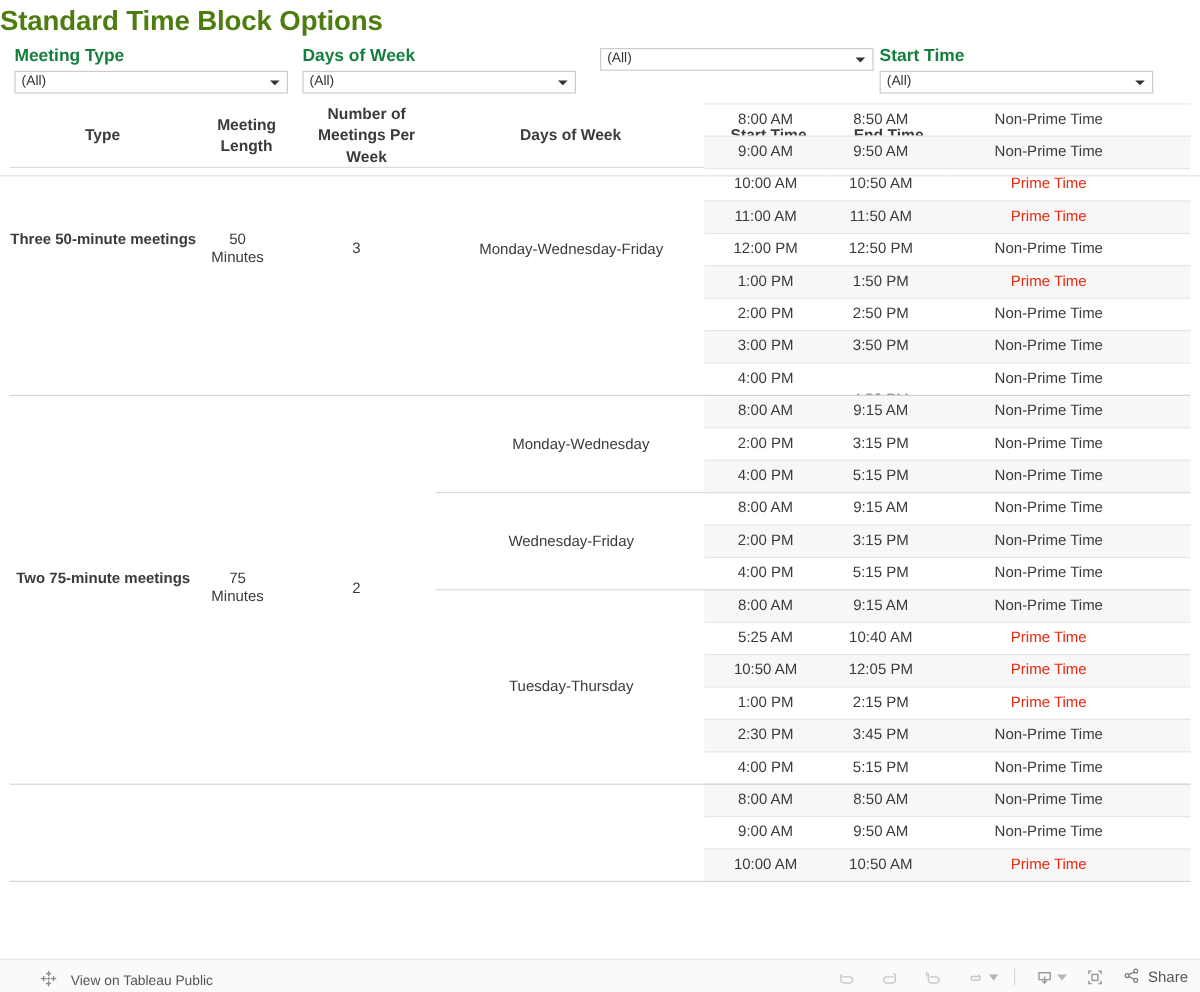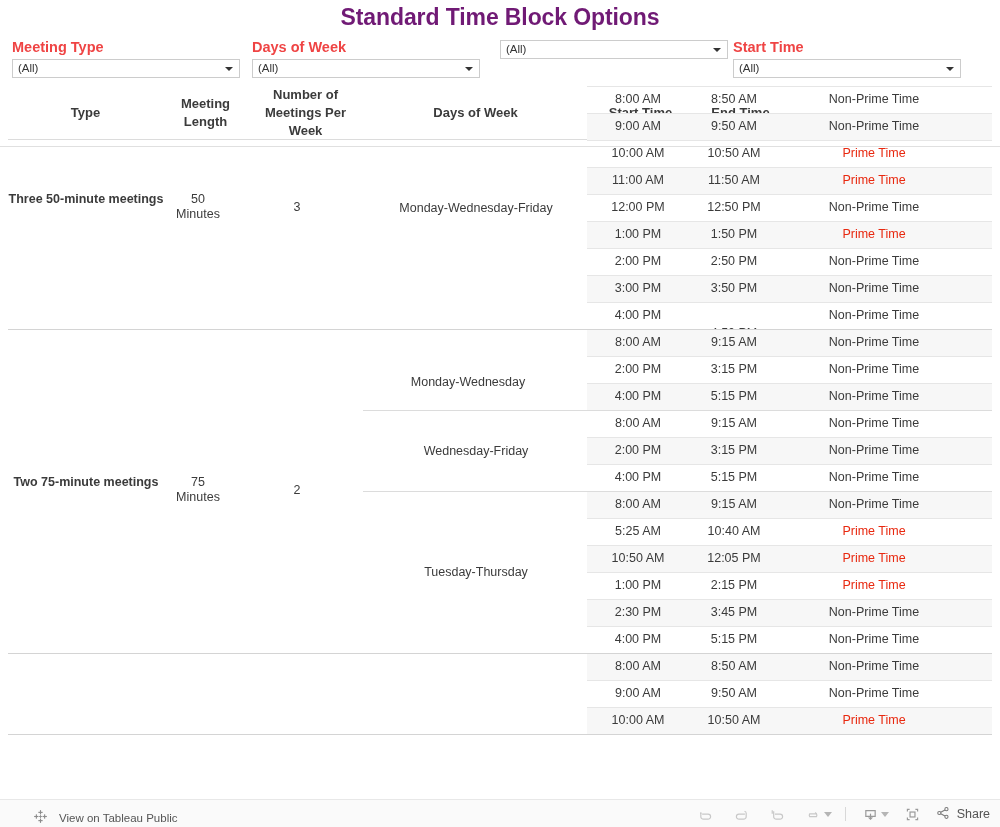--- a/index.html
+++ b/index.html
@@ -14,41 +14,40 @@
     position: relative;
     width: 1000px; height: 827px;
     background: #ffffff;
   }
 
   
   .title {
     position: absolute;
     left: 0; top: 4px;
     width: 1000px;
-    text-align: center;
     font-size: 23px;
     font-weight: bold;
-    color: #701a75;
+    color: #4d7c0f;
     letter-spacing: -0.1px;
   }
 
   
   .filters {
     position: absolute;
     left: 0; top: 38px;
     width: 1000px; height: 42px;
   }
   .filter {
     position: absolute;
     top: 0;
   }
   .filter-label {
     font-size: 14.5px;
     font-weight: bold;
-    color: #ef4444;
+    color: #15803d;
     line-height: 19px;
     white-space: nowrap;
   }
   .filter-select {
     margin-top: 2px;
     height: 19px;
     border: 1px solid #cccccc;
     background: #ffffff;
     position: relative;
     display: block;
@@ -312,21 +311,21 @@
         <div class="cell" style="top: 249px; left: 764px; width: 220px;">Non-Prime Time</div>
         <div class="rowline" style="top: 270px;"></div>
         <div class="cell" style="top: 276px; left: 528px; width: 220px;">2:00 PM</div>
         <div class="cell" style="top: 276px; left: 624px; width: 220px;">3:15 PM</div>
         <div class="cell" style="top: 276px; left: 764px; width: 220px;">Non-Prime Time</div>
         <div class="band" style="top: 297px;"></div>
         <div class="rowline" style="top: 297px;"></div>
         <div class="cell" style="top: 303px; left: 528px; width: 220px;">4:00 PM</div>
         <div class="cell" style="top: 303px; left: 624px; width: 220px;">5:15 PM</div>
         <div class="cell" style="top: 303px; left: 764px; width: 220px;">Non-Prime Time</div>
-        <div class="cell" style="top: 276.5px; left: 328px; width: 280px; margin-top: 12px;">Monday-Wednesday</div>
+        <div class="cell" style="top: 276.5px; left: 344px; width: 280px;">Monday-Wednesday</div>
         <div class="rowline" style="top: 324px;"></div>
         <div class="cell" style="top: 330px; left: 528px; width: 220px;">8:00 AM</div>
         <div class="cell" style="top: 330px; left: 624px; width: 220px;">9:15 AM</div>
         <div class="cell" style="top: 330px; left: 764px; width: 220px;">Non-Prime Time</div>
         <div class="band" style="top: 351px;"></div>
         <div class="rowline" style="top: 351px;"></div>
         <div class="cell" style="top: 357px; left: 528px; width: 220px;">2:00 PM</div>
         <div class="cell" style="top: 357px; left: 624px; width: 220px;">3:15 PM</div>
         <div class="cell" style="top: 357px; left: 764px; width: 220px;">Non-Prime Time</div>
         <div class="rowline" style="top: 378px;"></div>

